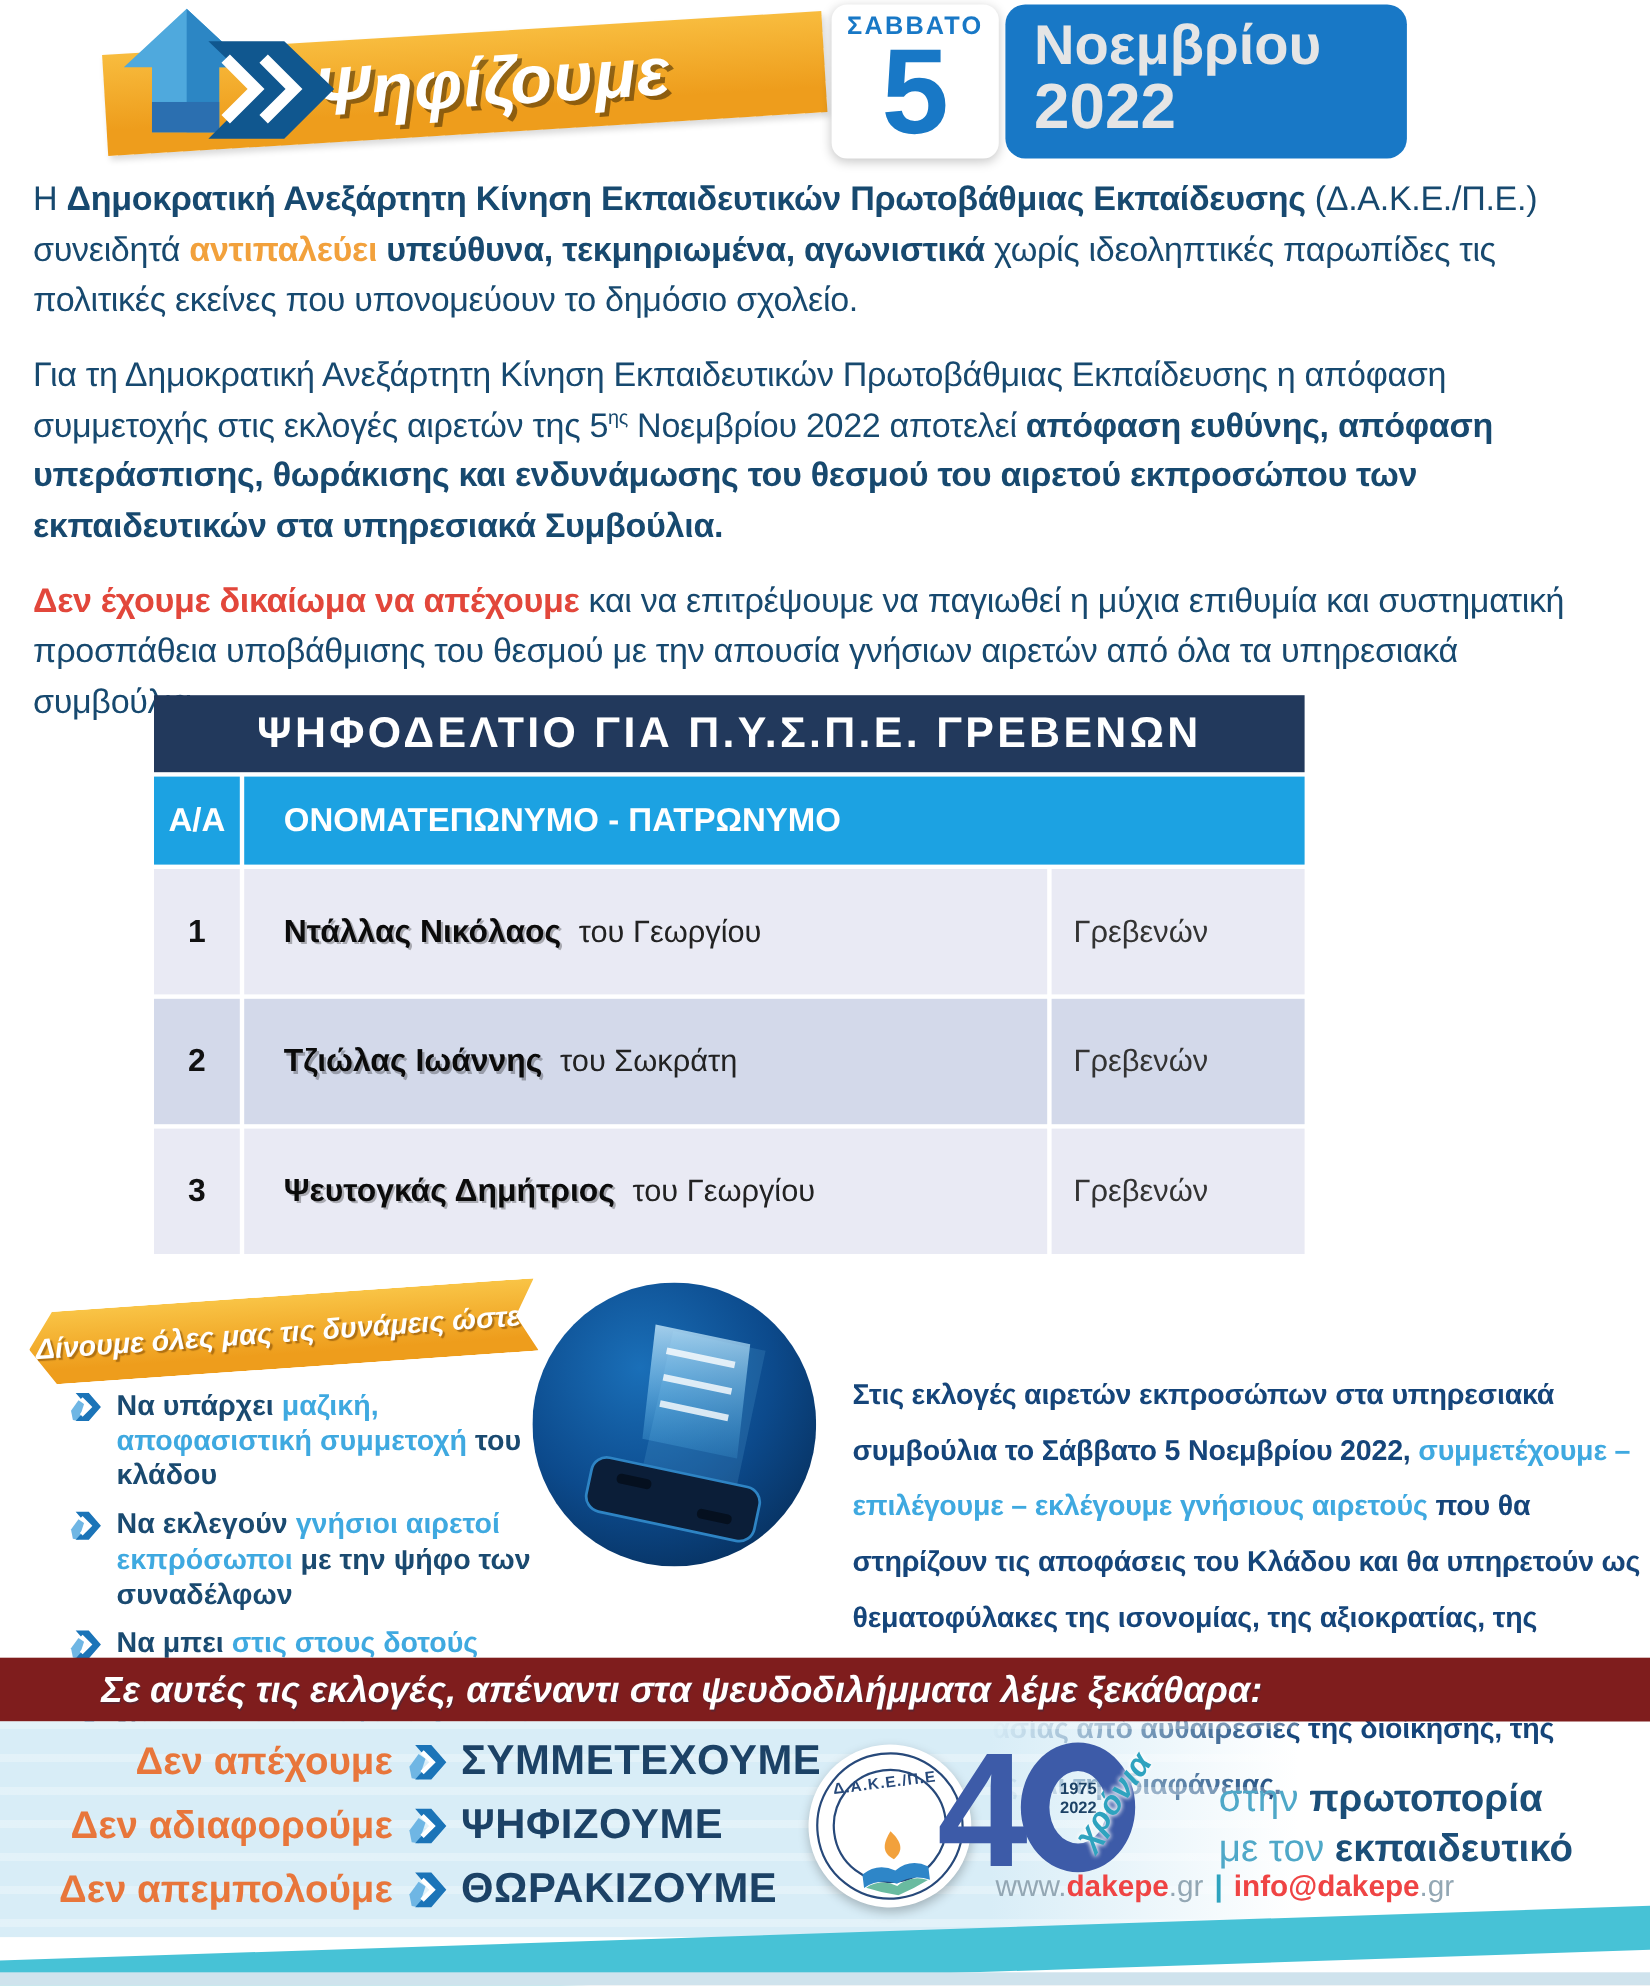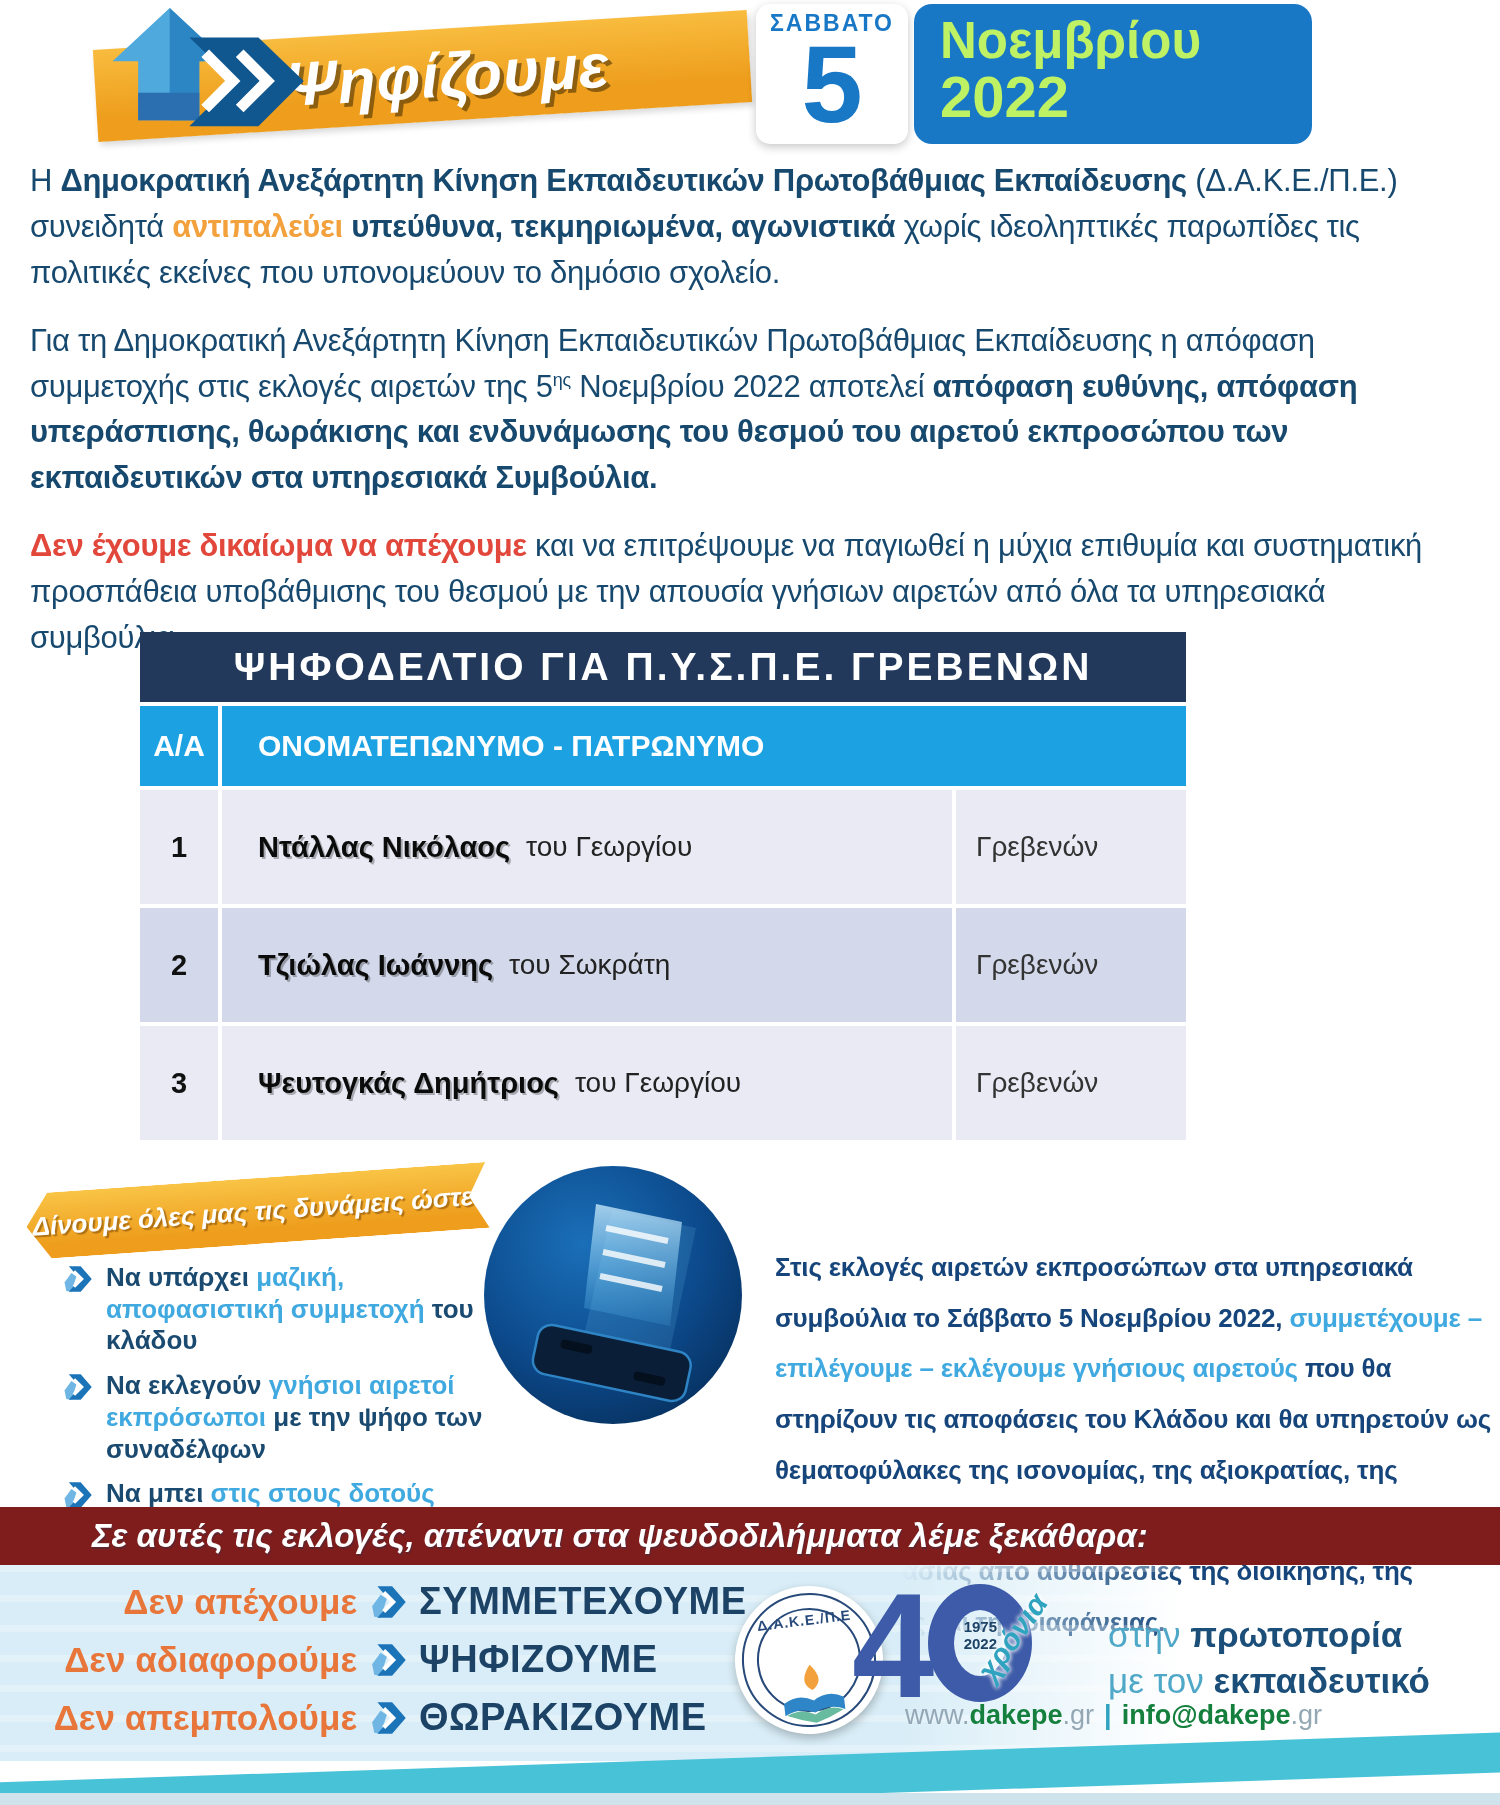--- a/index.html
+++ b/index.html
@@ -20,22 +20,22 @@
     letter-spacing:1px;text-shadow:4px 4px 0 rgba(62,40,4,.55);white-space:nowrap;
   }
   .header-logo{position:absolute;left:68px;top:4px;width:300px;height:138px;z-index:3;}
   .day-card{
     position:absolute;left:756px;top:4px;width:152px;height:140px;background:#fff;
     border-radius:14px;box-shadow:0 3px 10px rgba(0,0,0,.22);text-align:center;z-index:2;
   }
   .day-card .day{color:#1878C6;font-size:23px;font-weight:800;letter-spacing:2px;margin-top:6px;}
   .day-card .num{color:#1878C6;font-size:110px;font-weight:800;line-height:.92;margin-top:-4px;}
   .month-card{
-    position:absolute;left:914px;top:4px;width:398px;height:140px;background:#1878C6;
-    border-radius:18px;color:#bef264;padding:10px 0 0 26px;box-sizing:border-box;z-index:2;
+    position:absolute;left:914px;top:4px;width:365px;height:140px;background:#1878C6;
+    border-radius:18px;color:#e5e5e5;padding:10px 0 0 26px;box-sizing:border-box;z-index:2;
   }
   .month-card .month{font-size:51px;font-weight:800;line-height:1.05;}
   .month-card .year{font-size:58px;font-weight:800;line-height:1;}
   
   .intro{position:absolute;left:30px;top:158px;width:1442px;}
   .intro p{font-size:31px;color:#17496F;line-height:1.48;margin:0 0 22px;letter-spacing:-.3px;}
   .intro strong{font-weight:800;}
   .hl-orange{color:#F2A13C;font-weight:700;}
   .hl-red{color:#E2473B;font-weight:800;}
   .intro sup{font-size:18px;}
@@ -106,21 +106,21 @@
     text-align:center;padding-top:8px;}
   .forty .digit0 span{display:block;font-size:15px;font-weight:800;color:#1C4266;line-height:1.15;}
   .forty .chronia{position:absolute;left:112px;top:48px;transform:rotate(-55deg);
     color:#2FA3BF;font-size:30px;font-weight:700;font-style:italic;
     text-shadow:0 0 5px #fff,0 0 5px #fff;}
   .tagline{position:absolute;left:1108px;top:1612px;font-size:35px;line-height:1.3;white-space:nowrap;}
   .tagline .lt{color:#4FA8C8;font-weight:400;}
   .tagline b{color:#1B4E78;font-weight:800;}
   .contacts{position:absolute;left:905px;top:1700px;font-size:27px;white-space:nowrap;}
   .contacts .gray{color:#93A7B4;}
-  .contacts .org{color:#15803d;font-weight:800;}
+  .contacts .org{color:#ef4444;font-weight:800;}
   .contacts .sep{color:#2FA3BF;font-weight:700;padding:0 10px;}
   .footer-band{position:absolute;left:-20px;top:1783px;width:1560px;height:40px;background:#47C2D6;
     transform:rotate(-1.9deg);transform-origin:left center;}
   .footer-base{position:absolute;left:0;bottom:0;width:1500px;height:12px;background:#CFE3ED;}
 </style>
 </head>
 <body>
 
 <div class="page">
 

